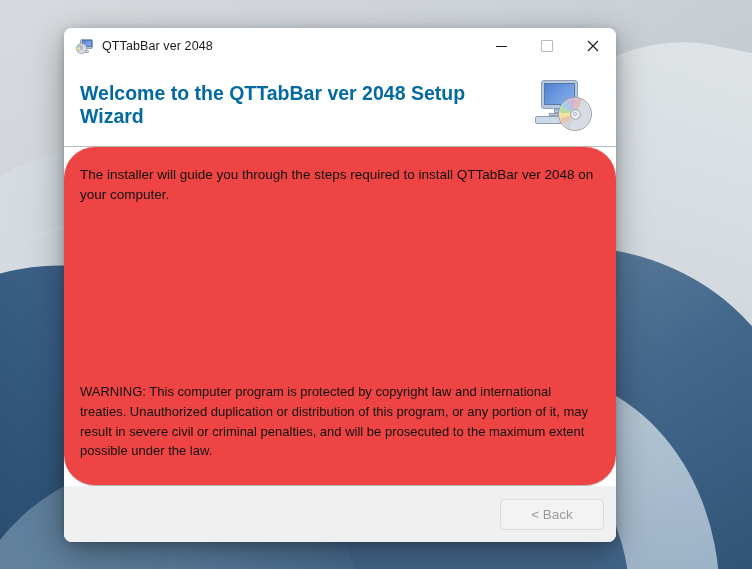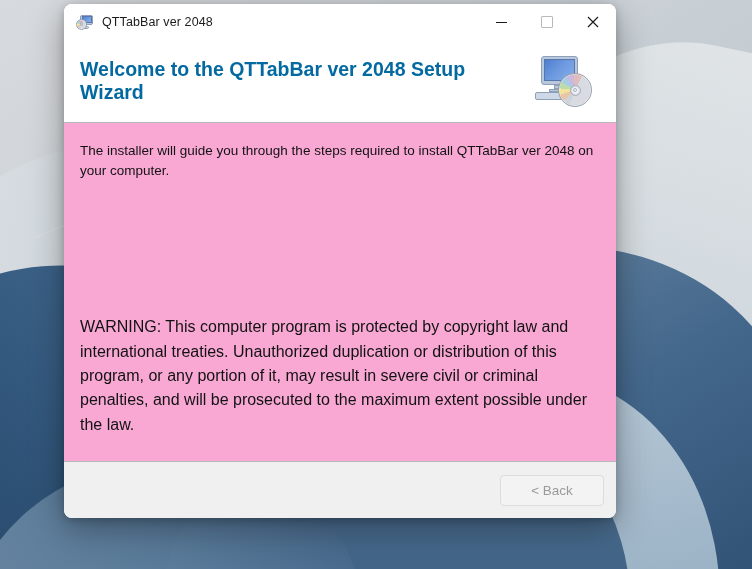--- a/index.html
+++ b/index.html
@@ -89,21 +89,21 @@
     left: 0; top: 190px;
     width: 300px; height: 2px;
     background: linear-gradient(90deg, rgba(255,255,255,0) 0%, rgba(255,255,255,.35) 50%, rgba(255,255,255,0) 100%);
     transform: rotate(-22deg);
   }
 
   
   #window {
     position: absolute;
     left: 64px;
-    top: 4px;
+    top: 28px;
     width: 552px;
     height: 514px;
     background: #ffffff;
     border-radius: 8px;
     box-shadow: 0 10px 34px rgba(0,0,0,.34), 0 2px 8px rgba(0,0,0,.20);
     overflow: hidden;
     display: flex;
     flex-direction: column;
   }
 
@@ -238,38 +238,39 @@
     position: absolute;
     border-radius: 50%;
     background: #f2f3f5;
     border: 1px solid #aab2bb;
     box-sizing: border-box;
   }
 
   
   #body {
     flex: 1 1 auto;
-    background: #f9a8d4;
+    background: #ef4444;
     padding: 18px 22px 0 16px;
     box-sizing: border-box;
     position: relative;
     border-bottom: 1px solid #b8b8b8;
+    border-radius: 31px;
   }
   #intro-text {
     font-size: 13.5px;
     color: #121212;
     line-height: 1.5;
     max-width: 580px;
   }
   #warning-text {
     position: absolute;
     left: 16px;
     right: 18px;
     bottom: 24px;
-    font-size: 16px;
+    font-size: 13px;
     color: #121212;
     line-height: 1.52;
     margin-top: 40px;
   }
 
   
   #footer {
     flex: 0 0 56px;
     background: #f0f0f0;
     display: flex;

